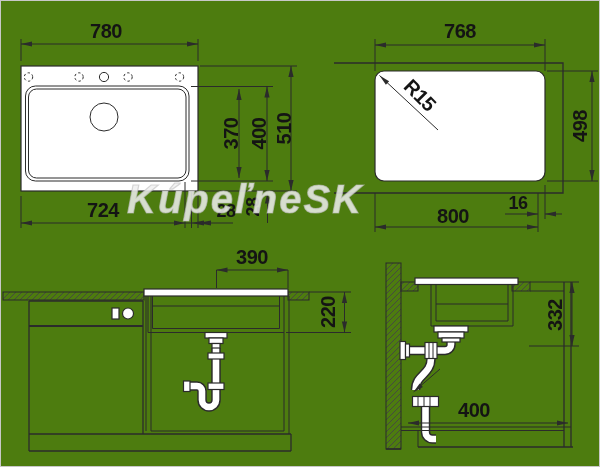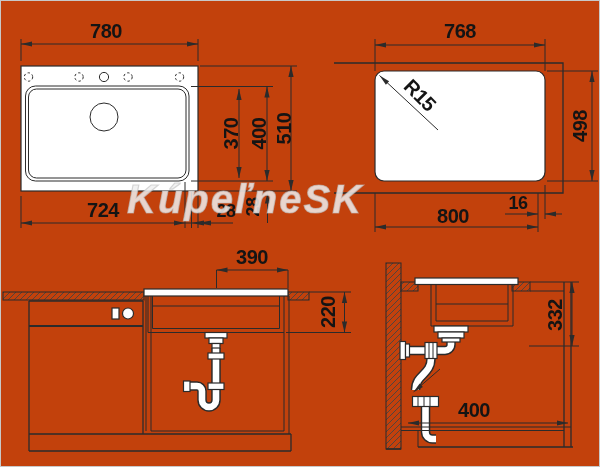--- a/index.html
+++ b/index.html
@@ -1,16 +1,16 @@
 <!DOCTYPE html>
 <html><head>
 <meta charset="utf-8">
 <style>
   html,body{margin:0;padding:0;background:#fff;}
-  .stage{position:relative;width:600px;height:467px;background:#c2410c;
+  .stage{position:relative;width:600px;height:467px;background:#4d7c0f;
          border:1px solid #c8c8c8;box-sizing:border-box;overflow:hidden;
          font-family:"Liberation Sans",sans-serif;}
   .stage svg{position:absolute;left:0;top:0;z-index:1;}
   .watermark{position:absolute;left:126px;top:176px;z-index:2;pointer-events:none;
              font-family:"Liberation Sans",sans-serif;font-style:italic;font-weight:bold;
              font-size:40px;letter-spacing:2px;color:rgba(240,240,240,0.85);
              -webkit-text-stroke:1.2px rgba(190,190,190,0.6);white-space:nowrap;}
   
   .ol{fill:none;stroke:#2b2b2b;stroke-width:1.3;}
   .tl{fill:none;stroke:#2b2b2b;stroke-width:1;}

